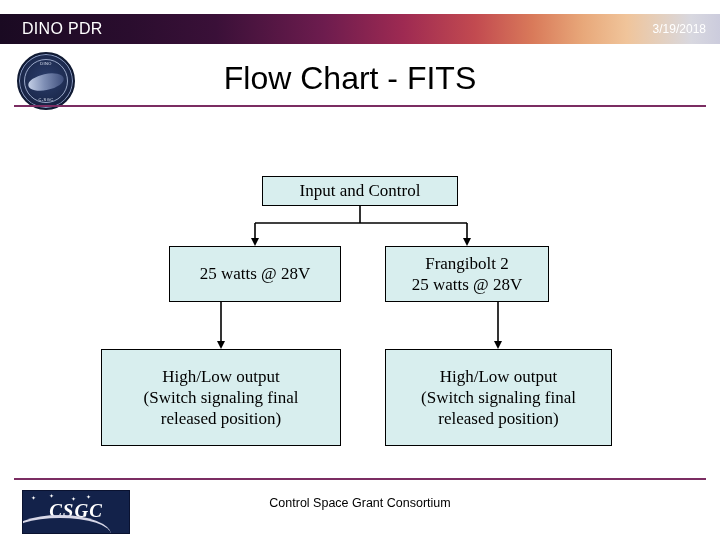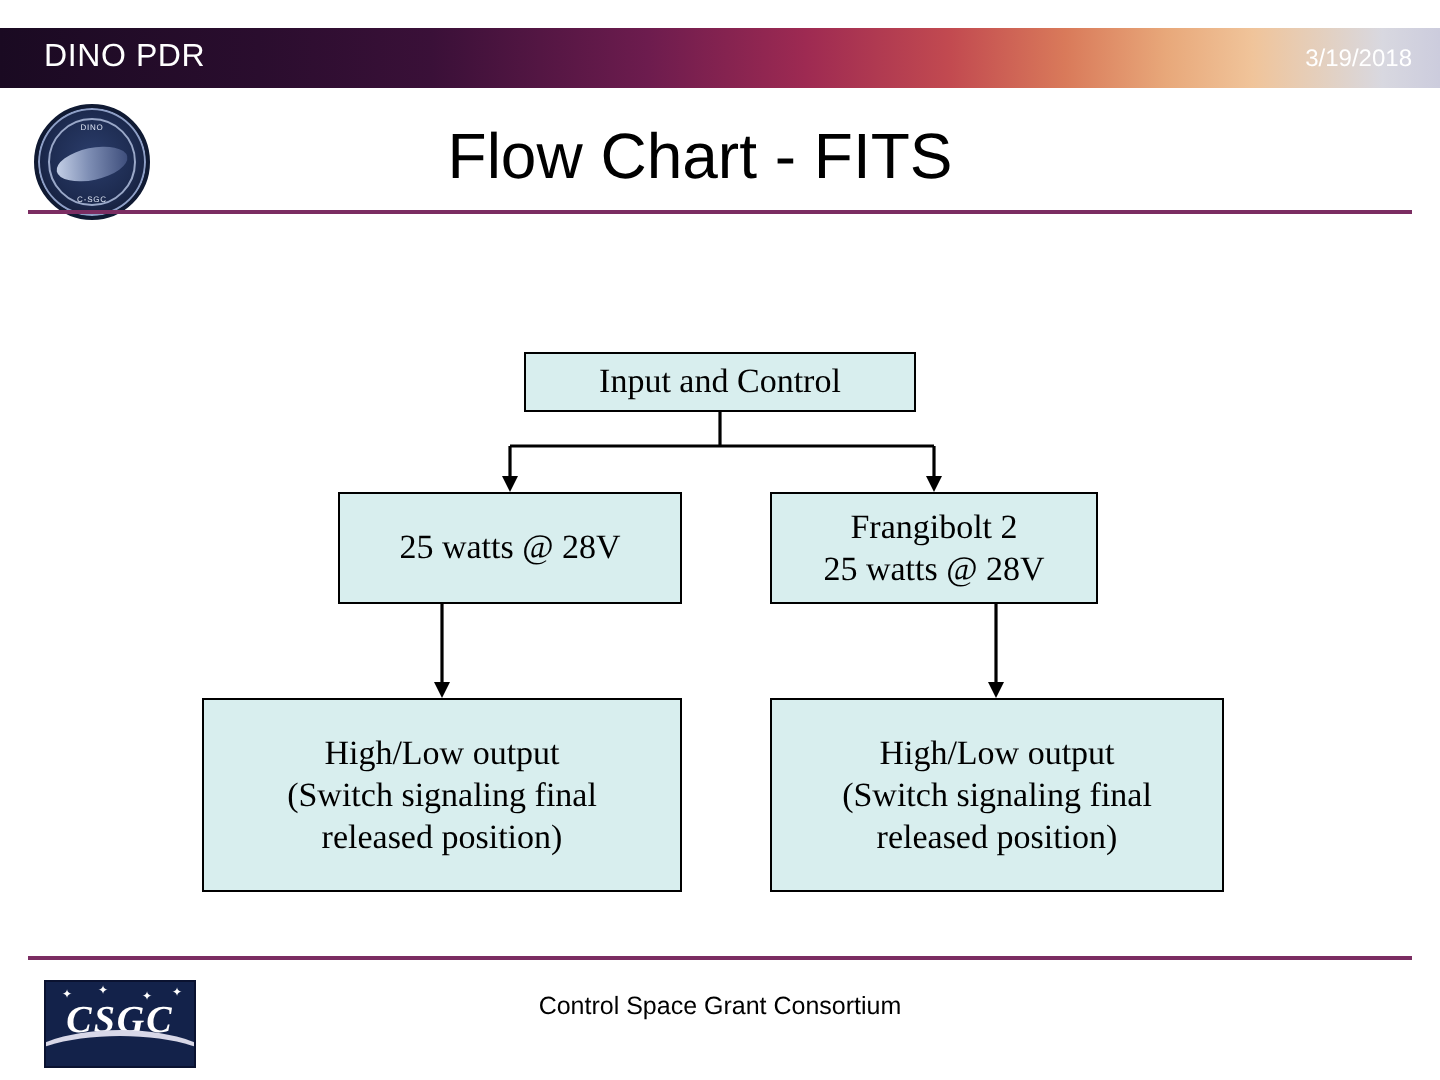--- a/index.html
+++ b/index.html
@@ -101,20 +101,21 @@
 
   #logo-bottom {
     position: absolute;
     left: 22px;
     top: 490px;
     width: 74px;
     height: 42px;
     background: #13224a;
     border: 1px solid #0a1230;
     overflow: hidden;
+    padding-left: 32px;
   }
   #logo-bottom .csgc-text {
     position: absolute;
     left: 0; right: 0;
     top: 9px;
     text-align: center;
     color: #ffffff;
     font-size: 19px;
     font-weight: bold;
     font-style: italic;

